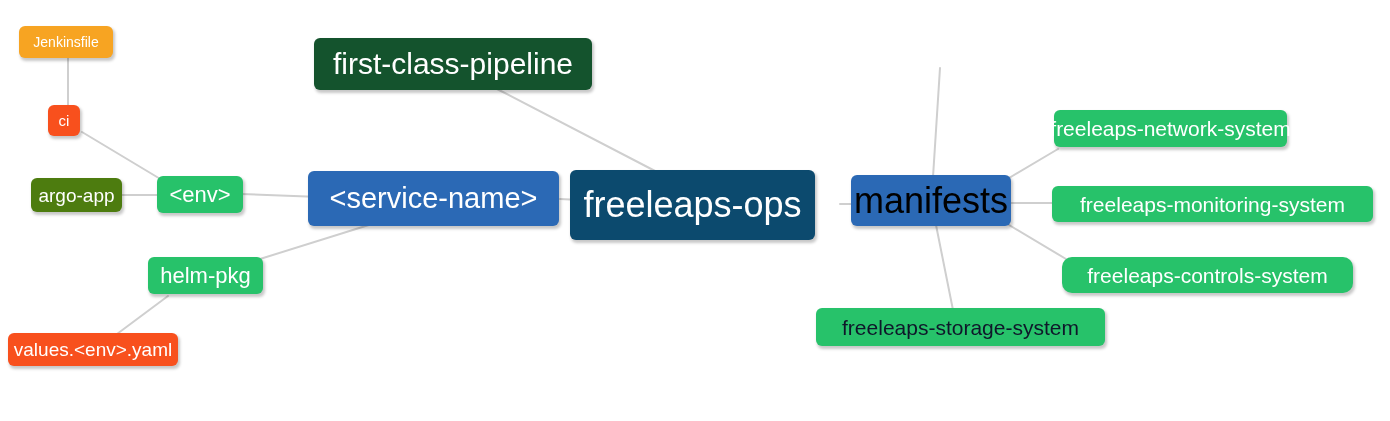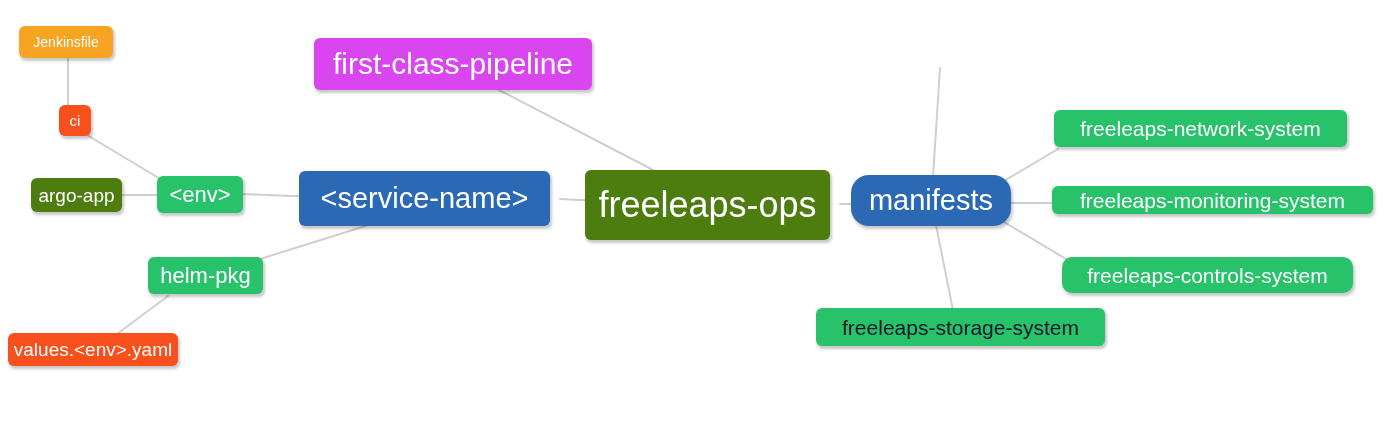--- a/index.html
+++ b/index.html
@@ -51,26 +51,26 @@
       <line x1="560" y1="199" x2="600" y2="201" stroke="#cfcfcf"></line>
       <line x1="840" y1="204" x2="862" y2="204" stroke="#cfcfcf"></line>
       <line x1="940" y1="68" x2="933" y2="177" stroke="#cfcfcf"></line>
       <line x1="1004" y1="181" x2="1058" y2="149" stroke="#cfcfcf"></line>
       <line x1="1009" y1="203" x2="1056" y2="203" stroke="#cfcfcf"></line>
       <line x1="1004" y1="222" x2="1066" y2="259" stroke="#cfcfcf"></line>
       <line x1="936" y1="225" x2="953" y2="310" stroke="#cfcfcf"></line>
     </svg>
 
 <div class="node" style="left: 19px; top: 26px; width: 94px; height: 32px; font-size: 14px; background: rgb(247, 164, 34); color: rgb(255, 255, 255);">Jenkinsfile</div>
-    <div class="node" style="left: 59px; top: 105px; width: 32px; height: 31px; font-size: 15px; background: rgb(248, 80, 29); color: rgb(255, 255, 255);">ci</div>
+    <div class="node" style="left: 48px; top: 105px; width: 32px; height: 31px; font-size: 15px; background: rgb(248, 80, 29); color: rgb(255, 255, 255);">ci</div>
     <div class="node" style="left: 31px; top: 178px; width: 91px; height: 34px; font-size: 19px; background: #4d7c0f; color: rgb(255, 255, 255);">argo-app</div>
     <div class="node" style="left: 157px; top: 176px; width: 86px; height: 37px; font-size: 22px; background: rgb(39, 194, 106); color: rgb(255, 255, 255);">&lt;env&gt;</div>
     <div class="node" style="left: 148px; top: 257px; width: 115px; height: 37px; font-size: 22px; background: rgb(39, 194, 106); color: rgb(255, 255, 255);">helm-pkg</div>
     <div class="node" style="left: 8px; top: 333px; width: 170px; height: 33px; font-size: 19px; background: rgb(248, 80, 29); color: rgb(255, 255, 255); text-align: right;">values.&lt;env&gt;.yaml</div>
-    <div class="node" style="left: 314px; top: 38px; width: 278px; height: 52px; font-size: 30px; background: #d946ef; color: rgb(255, 255, 255);">first-class-pipeline</div>
-    <div class="node" style="left: 299px; top: 171px; width: 251px; height: 55px; font-size: 29px; background: rgb(43, 105, 181); color: rgb(255, 255, 255);">&lt;service-name&gt;</div>
-    <div class="node" style="left: 585px; top: 170px; width: 245px; height: 70px; font-size: 36px; background: #4d7c0f; color: rgb(255, 255, 255);">freeleaps-ops</div>
-    <div class="node" style="left: 851px; top: 175px; width: 160px; height: 51px; font-size: 29px; background: rgb(43, 105, 181); color: #ffffff; border-radius: 18px;">manifests</div>
-    <div class="node" style="left: 1054px; top: 110px; width: 293px; height: 37px; font-size: 21px; background: rgb(39, 194, 106); color: rgb(255, 255, 255);">freeleaps-network-system</div>
-    <div class="node" style="left: 1052px; top: 186px; width: 321px; height: 28px; font-size: 21px; background: rgb(39, 194, 106); color: rgb(255, 255, 255);">freeleaps-monitoring-system</div>
+    <div class="node" style="left: 314px; top: 38px; width: 278px; height: 52px; font-size: 30px; background: #14532d; color: rgb(255, 255, 255);">first-class-pipeline</div>
+    <div class="node" style="left: 308px; top: 171px; width: 251px; height: 55px; font-size: 29px; background: rgb(43, 105, 181); color: rgb(255, 255, 255);">&lt;service-name&gt;</div>
+    <div class="node" style="left: 570px; top: 170px; width: 245px; height: 70px; font-size: 36px; background: #0c4a6e; color: rgb(255, 255, 255);">freeleaps-ops</div>
+    <div class="node" style="left: 851px; top: 175px; width: 160px; height: 51px; font-size: 36px; background: rgb(43, 105, 181); color: #000000;">manifests</div>
+    <div class="node" style="left: 1054px; top: 110px; width: 233px; height: 37px; font-size: 21px; background: rgb(39, 194, 106); color: rgb(255, 255, 255);">freeleaps-network-system</div>
+    <div class="node" style="left: 1052px; top: 186px; width: 321px; height: 36px; font-size: 21px; background: rgb(39, 194, 106); color: rgb(255, 255, 255);">freeleaps-monitoring-system</div>
     <div class="node" style="left: 1062px; top: 257px; width: 291px; height: 36px; font-size: 21px; background: rgb(39, 194, 106); color: rgb(255, 255, 255); border-radius: 10px;">freeleaps-controls-system</div>
     <div class="node" style="left: 816px; top: 308px; width: 289px; height: 38px; font-size: 21px; background: rgb(39, 194, 106); color: #0f172a;">freeleaps-storage-system</div>
   </div>
 
 </body></html>

